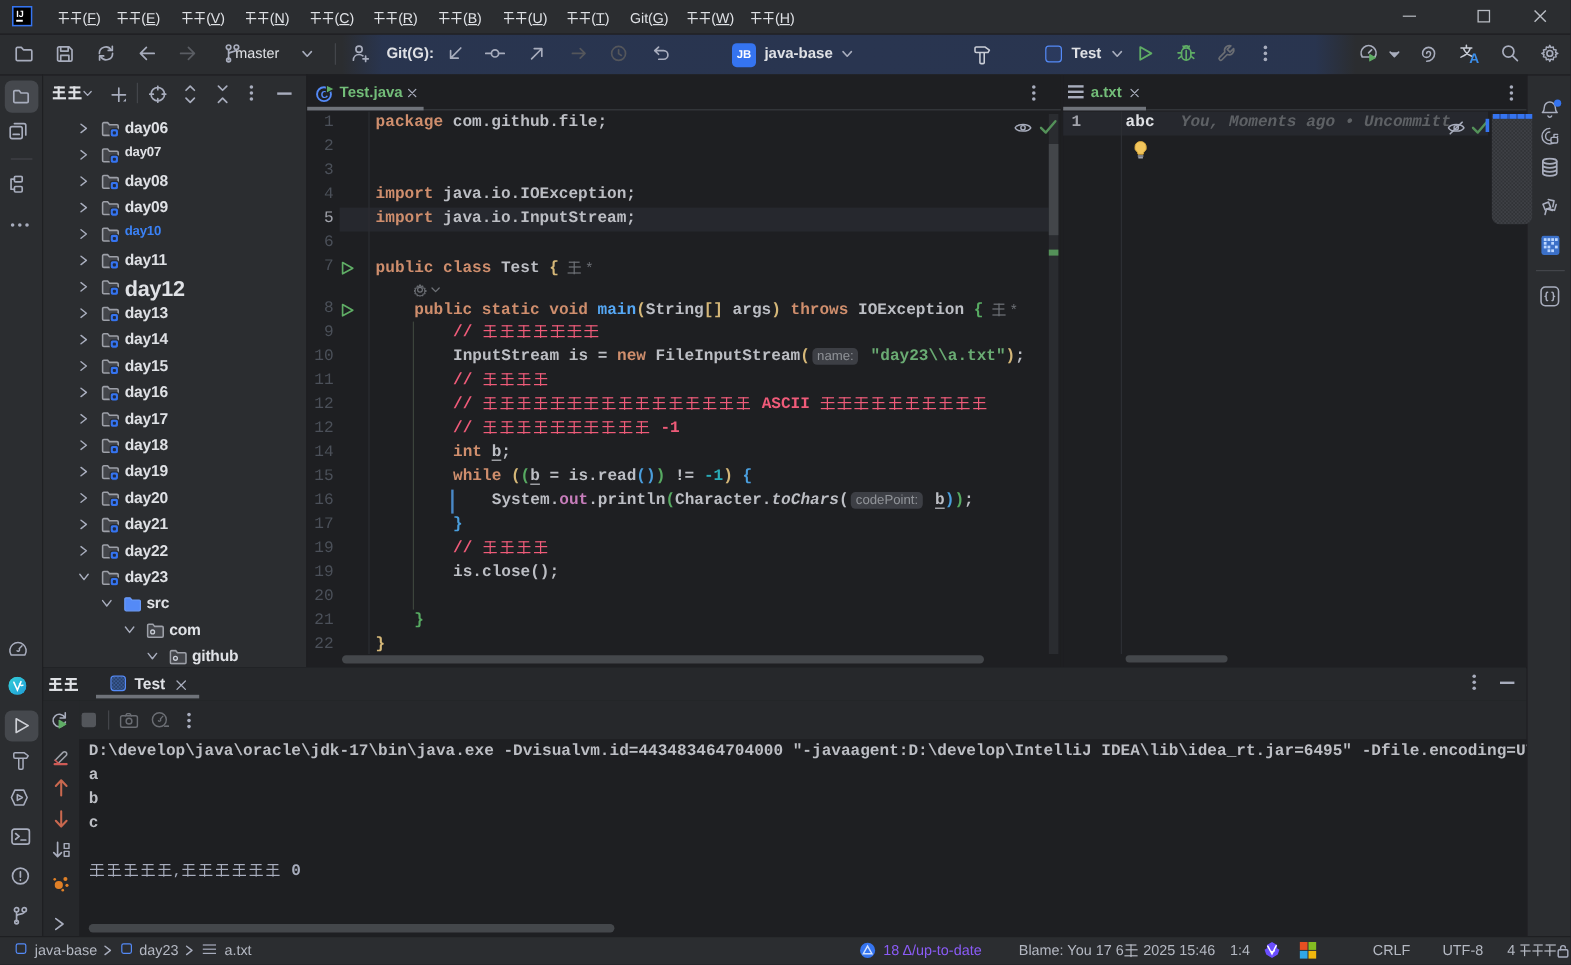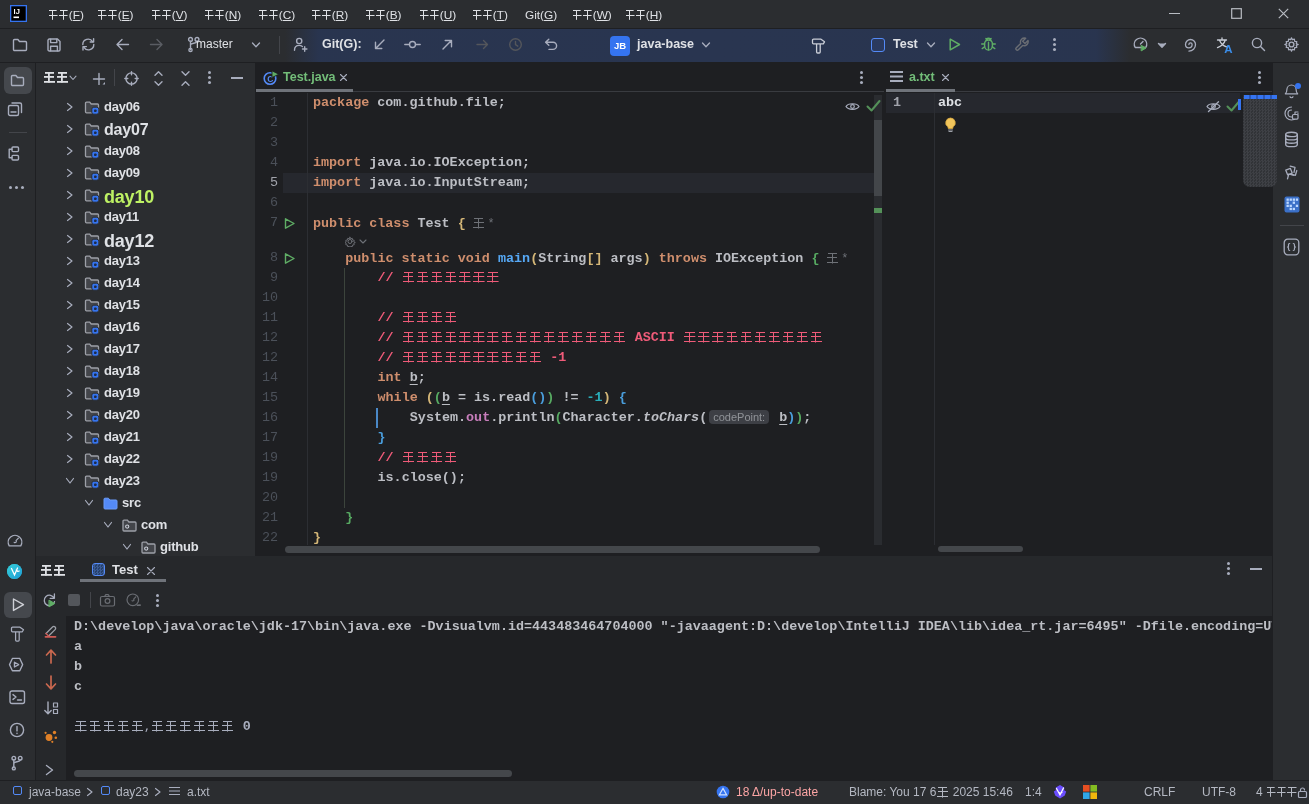--- a/index.html
+++ b/index.html
@@ -242,21 +242,21 @@
     </svg>
 <div class="abs" style="left:104px;top:99px;color:#dfe1e5;font-size:13px;font-weight:700;letter-spacing:-0.2px">day06</div>
 <svg class="ic" style="left:66px;top:124px" width="8" height="10" viewBox="0 0 8 10" fill="none" stroke="#a8adbd" stroke-width="1.4" stroke-linecap="round" stroke-linejoin="round">
       <path d="M1.5 1.5 L6 5 L1.5 8.5" stroke-width="1.2"></path>
     </svg>
 <svg class="ic" style="left:84px;top:122px" width="16" height="15" viewBox="0 0 16 15" fill="none">
       <path d="M1.5 3.2 a1 1 0 0 1 1-1 h3.2 l1.5 1.8 h6.3 a1 1 0 0 1 1 1 v6.8 a1 1 0 0 1 -1 1 h-11 a1 1 0 0 1 -1-1 z" stroke="#9da0a8" stroke-width="1.3" fill="#43454a"></path>
       <rect x="7.8" y="7.2" width="7" height="7" rx="2" fill="#3574f0" stroke="#2b2d30" stroke-width="1"></rect>
       <rect x="10" y="9.4" width="2.6" height="2.6" rx="0.8" fill="#1e2a45"></rect>
     </svg>
-<div class="abs" style="left:104px;top:121px;color:#dfe1e5;font-size:16px;font-weight:700;letter-spacing:-0.2px">day07</div>
+<div class="abs" style="left:104px;top:121px;color:#dfe1e5;font-size:11px;font-weight:700;letter-spacing:-0.2px">day07</div>
 <svg class="ic" style="left:66px;top:146px" width="8" height="10" viewBox="0 0 8 10" fill="none" stroke="#a8adbd" stroke-width="1.4" stroke-linecap="round" stroke-linejoin="round">
       <path d="M1.5 1.5 L6 5 L1.5 8.5" stroke-width="1.2"></path>
     </svg>
 <svg class="ic" style="left:84px;top:144px" width="16" height="15" viewBox="0 0 16 15" fill="none">
       <path d="M1.5 3.2 a1 1 0 0 1 1-1 h3.2 l1.5 1.8 h6.3 a1 1 0 0 1 1 1 v6.8 a1 1 0 0 1 -1 1 h-11 a1 1 0 0 1 -1-1 z" stroke="#9da0a8" stroke-width="1.3" fill="#43454a"></path>
       <rect x="7.8" y="7.2" width="7" height="7" rx="2" fill="#3574f0" stroke="#2b2d30" stroke-width="1"></rect>
       <rect x="10" y="9.4" width="2.6" height="2.6" rx="0.8" fill="#1e2a45"></rect>
     </svg>
 <div class="abs" style="left:104px;top:143px;color:#dfe1e5;font-size:13px;font-weight:700;letter-spacing:-0.2px">day08</div>
 <svg class="ic" style="left:66px;top:168px" width="8" height="10" viewBox="0 0 8 10" fill="none" stroke="#a8adbd" stroke-width="1.4" stroke-linecap="round" stroke-linejoin="round">
@@ -269,21 +269,21 @@
     </svg>
 <div class="abs" style="left:104px;top:165px;color:#dfe1e5;font-size:13px;font-weight:700;letter-spacing:-0.2px">day09</div>
 <svg class="ic" style="left:66px;top:190px" width="8" height="10" viewBox="0 0 8 10" fill="none" stroke="#a8adbd" stroke-width="1.4" stroke-linecap="round" stroke-linejoin="round">
       <path d="M1.5 1.5 L6 5 L1.5 8.5" stroke-width="1.2"></path>
     </svg>
 <svg class="ic" style="left:84px;top:188px" width="16" height="15" viewBox="0 0 16 15" fill="none">
       <path d="M1.5 3.2 a1 1 0 0 1 1-1 h3.2 l1.5 1.8 h6.3 a1 1 0 0 1 1 1 v6.8 a1 1 0 0 1 -1 1 h-11 a1 1 0 0 1 -1-1 z" stroke="#9da0a8" stroke-width="1.3" fill="#43454a"></path>
       <rect x="7.8" y="7.2" width="7" height="7" rx="2" fill="#3574f0" stroke="#2b2d30" stroke-width="1"></rect>
       <rect x="10" y="9.4" width="2.6" height="2.6" rx="0.8" fill="#1e2a45"></rect>
     </svg>
-<div class="abs" style="left:104px;top:187px;color:#bef264;font-size:18px;font-weight:700;letter-spacing:-0.2px">day10</div>
+<div class="abs" style="left:104px;top:187px;color:#3b82f6;font-size:11px;font-weight:700;letter-spacing:-0.2px">day10</div>
 <svg class="ic" style="left:66px;top:212px" width="8" height="10" viewBox="0 0 8 10" fill="none" stroke="#a8adbd" stroke-width="1.4" stroke-linecap="round" stroke-linejoin="round">
       <path d="M1.5 1.5 L6 5 L1.5 8.5" stroke-width="1.2"></path>
     </svg>
 <svg class="ic" style="left:84px;top:210px" width="16" height="15" viewBox="0 0 16 15" fill="none">
       <path d="M1.5 3.2 a1 1 0 0 1 1-1 h3.2 l1.5 1.8 h6.3 a1 1 0 0 1 1 1 v6.8 a1 1 0 0 1 -1 1 h-11 a1 1 0 0 1 -1-1 z" stroke="#9da0a8" stroke-width="1.3" fill="#43454a"></path>
       <rect x="7.8" y="7.2" width="7" height="7" rx="2" fill="#3574f0" stroke="#2b2d30" stroke-width="1"></rect>
       <rect x="10" y="9.4" width="2.6" height="2.6" rx="0.8" fill="#1e2a45"></rect>
     </svg>
 <div class="abs" style="left:104px;top:209px;color:#dfe1e5;font-size:13px;font-weight:700;letter-spacing:-0.2px">day11</div>
 <svg class="ic" style="left:66px;top:234px" width="8" height="10" viewBox="0 0 8 10" fill="none" stroke="#a8adbd" stroke-width="1.4" stroke-linecap="round" stroke-linejoin="round">
@@ -472,20 +472,21 @@
 <div class="code ln" style="left:234px;top:468px;color:#4b5059">19</div>
 <div class="code ln" style="left:234px;top:488px;color:#4b5059">20</div>
 <div class="code ln" style="left:234px;top:508px;color:#4b5059">21</div>
 <div class="code ln" style="left:234px;top:528px;color:#4b5059">22</div>
 <div class="abs code" style="left:313.0px;top:93px"><span class="k">package</span><span class="w"> com.github.file;</span></div>
 <div class="abs code" style="left:313.0px;top:153px"><span class="k">import</span><span class="w"> java.io.IOException;</span></div>
 <div class="abs code" style="left:313.0px;top:173px"><span class="k">import</span><span class="w"> java.io.InputStream;</span></div>
 <div class="abs code" style="left:313.0px;top:213px"><span class="k">public class</span><span class="w"> Test </span><span class="g">{</span><span class="hint">  <i class="cs"></i> *</span></div>
 <div class="abs code" style="left:345.28px;top:248px"><span class="k">public static void</span><span class="w"> </span><span class="f">main</span><span class="g">(</span><span class="w">String</span><span class="g">[]</span><span class="w"> args</span><span class="g">)</span><span class="w"> </span><span class="k">throws</span><span class="w"> IOException </span><span class="gr">{</span><span class="hint">  <i class="cs"></i> *</span></div>
 <div class="abs code" style="left:377.56px;top:268px"><span class="c">// <i class="cj"></i><i class="cj"></i><i class="cj"></i><i class="cj"></i><i class="cj"></i><i class="cj"></i><i class="cj"></i></span></div>
+<div class="abs code" style="left:377.56px;top:288px"><span class="w">InputStream is = </span><span class="k">new</span><span class="w"> FileInputStream</span><span class="g">(</span><span class="pill">name:</span><span class="s"> "day23\\a.txt"</span><span class="g">)</span><span class="w">;</span></div>
 <div class="abs code" style="left:377.56px;top:308px"><span class="c">// <i class="cj"></i><i class="cj"></i><i class="cj"></i><i class="cj"></i></span></div>
 <div class="abs code" style="left:377.56px;top:328px"><span class="c">// <i class="cj"></i><i class="cj"></i><i class="cj"></i><i class="cj"></i><i class="cj"></i><i class="cj"></i><i class="cj"></i><i class="cj"></i><i class="cj"></i><i class="cj"></i><i class="cj"></i><i class="cj"></i><i class="cj"></i><i class="cj"></i><i class="cj"></i><i class="cj"></i> ASCII <i class="cj"></i><i class="cj"></i><i class="cj"></i><i class="cj"></i><i class="cj"></i><i class="cj"></i><i class="cj"></i><i class="cj"></i><i class="cj"></i><i class="cj"></i></span></div>
 <div class="abs code" style="left:377.56px;top:348px"><span class="c">// <i class="cj"></i><i class="cj"></i><i class="cj"></i><i class="cj"></i><i class="cj"></i><i class="cj"></i><i class="cj"></i><i class="cj"></i><i class="cj"></i><i class="cj"></i> -1</span></div>
 <div class="abs code" style="left:377.56px;top:368px"><span class="k">int</span><span class="w"> </span><span class="w un">b</span><span class="w">;</span></div>
 <div class="abs code" style="left:377.56px;top:388px"><span class="k">while</span><span class="w"> </span><span class="g">(</span><span class="gr">(</span><span class="w un">b</span><span class="w"> = is.read</span><span class="bl">()</span><span class="gr">)</span><span class="w"> != </span><span class="n">-1</span><span class="g">)</span><span class="w"> </span><span class="bl">{</span></div>
 <div class="abs code" style="left:409.84000000000003px;top:408px"><span class="w">System.</span><span class="p">out</span><span class="w">.println</span><span class="gr">(</span><span class="w">Character.</span><span class="w it">toChars</span><span class="w">(</span><span class="pill">codePoint:</span><span class="w"> </span><span class="w un">b</span><span class="bl">)</span><span class="gr">)</span><span class="w">;</span></div>
 <div class="abs code" style="left:377.56px;top:428px"><span class="bl">}</span></div>
 <div class="abs code" style="left:377.56px;top:448px"><span class="c">// <i class="cj"></i><i class="cj"></i><i class="cj"></i><i class="cj"></i></span></div>
 <div class="abs code" style="left:377.56px;top:468px"><span class="w">is.close();</span></div>
 <div class="abs code" style="left:345.28px;top:508px"><span class="gr">}</span></div>
@@ -513,20 +514,21 @@
       </svg>
     </div>
 <div class="abs" style="left:874px;top:95px;width:8px;height:450px;background:#2a2c30"></div>
 <div class="abs" style="left:874px;top:120px;width:8px;height:76px;background:#43464a"></div>
 <div class="abs" style="left:874px;top:208px;width:8px;height:5px;background:#549159"></div>
 <div class="abs" style="left:285px;top:546px;width:535px;height:7px;background:#44474b;border-radius:4px"></div>
 <div class="abs" style="left:886px;top:93px;width:354px;height:20px;background:#26282e"></div>
 <div class="abs code" style="left:893px;top:93px;color:#a1a3ab">1</div>
 <div class="abs" style="left:934px;top:93px;width:1px;height:452px;background:#2c2e33"></div>
 <div class="abs code" style="left:938px;top:93px"><span style="color:#dfe1e5">abc</span></div>
+<div class="abs code blame" style="left:984px;top:93px">You, Moments ago • Uncommitt</div>
 <svg class="ic" style="left:1206px;top:101px" width="15" height="12" viewBox="0 0 15 12" fill="none" stroke="#a8adbd" stroke-width="1.4" stroke-linecap="round" stroke-linejoin="round">
       <path d="M1 5.5 C3 1.8 12 1.8 14 5.5 C12 9.2 3 9.2 1 5.5 z" stroke-width="1.2"></path>
       <circle cx="7.5" cy="5.5" r="1.8" stroke-width="1.2"></circle>
       <path d="M2.5 10.5 L12.5 0.8" stroke-width="1.3"></path>
     </svg>
 <svg class="ic" style="left:1226px;top:99px" width="15" height="13" viewBox="0 0 15 13" fill="none" stroke="#a8adbd" stroke-width="1.4" stroke-linecap="round" stroke-linejoin="round">
       <path d="M1.5 7.5 L5.5 11.5 L13.5 2" stroke="#549159" stroke-width="2"></path>
     </svg>
 <svg class="ic" style="left:944px;top:117px" width="13" height="16" viewBox="0 0 13 16">
       <path d="M6.5 1 a4.8 4.8 0 0 1 2.6 8.8 l-.4 1.7 h-4.4 l-.4-1.7 A4.8 4.8 0 0 1 6.5 1 z" fill="#f2c55c" stroke="#d9a93f" stroke-width="0.8"></path>
@@ -645,21 +647,21 @@
 <div class="abs" style="left:116px;top:785px;color:#b4b8c2;font-size:12px">day23</div>
 <svg class="ic" style="left:154px;top:787px" width="8" height="10" viewBox="0 0 8 10" fill="none" stroke="#a8adbd" stroke-width="1.4" stroke-linecap="round" stroke-linejoin="round">
       <path d="M1.5 1.5 L6 5 L1.5 8.5" stroke-width="1.2"></path>
     </svg>
 <div class="abs" style="left:169px;top:787px;width:11px;height:1.4px;background:#a8adbd;box-shadow:0 3.5px 0 #a8adbd,0 7px 0 #a8adbd"></div>
 <div class="abs" style="left:187px;top:785px;color:#b4b8c2;font-size:12px">a.txt</div>
 <svg class="ic" style="left:716px;top:785px" width="14" height="14">
       <circle cx="7" cy="7" r="6.3" fill="#3574f0"></circle>
       <path d="M7 3.4 L10.6 9.8 H3.4 z" fill="none" stroke="#cfe0ff" stroke-width="1.2"></path>
     </svg>
-<div class="abs" style="left:736px;top:785px;color:#fca5a5;font-size:12px">18 Δ/up-to-date</div>
+<div class="abs" style="left:736px;top:785px;color:#8b5cf6;font-size:12px">18 Δ/up-to-date</div>
 <div class="abs" style="left:849px;top:785px;color:#b4b8c2;font-size:12px">Blame: You 17 6<i class="cs"></i> 2025 15:46</div>
 <div class="abs" style="left:1025px;top:785px;color:#b4b8c2;font-size:12px">1:4</div>
 <svg class="ic" style="left:1052px;top:784px" width="16" height="16">
       <path d="M8 1 l4.2 2.4 v2.8 l2 1.2 -1.4 4 -4.8 3 -4.8-3 -1.4-4 2-1.2 V3.4 z" fill="#6b4eff"></path>
       <path d="M4.5 4.5 l3.5 6.5 3.5-7 M6.8 8.5 c1 .8 2.4.6 3.2-.2" stroke="#fff" stroke-width="1.2" fill="none" stroke-linecap="round"></path>
     </svg>
 <svg class="ic" style="left:1083px;top:785px" width="14" height="14">
       <rect x="0" y="0" width="6.6" height="6.6" fill="#e64f22"></rect>
       <rect x="7.4" y="0" width="6.6" height="6.6" fill="#84bd22"></rect>
       <rect x="0" y="7.4" width="6.6" height="6.6" fill="#30a6e8"></rect>

